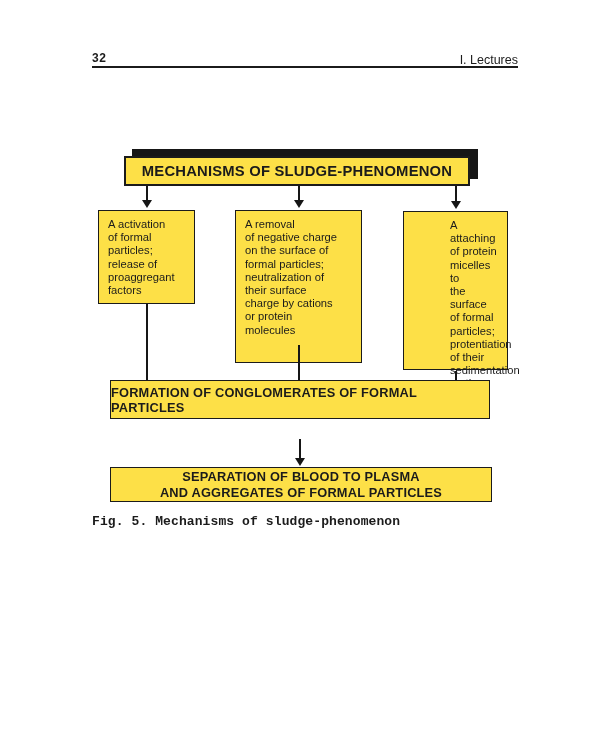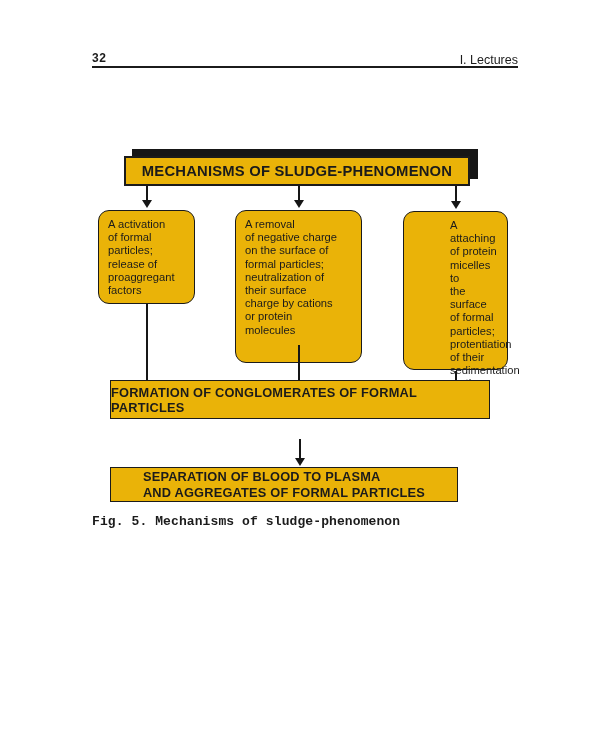--- a/index.html
+++ b/index.html
@@ -30,48 +30,47 @@
     position:absolute;left:92px;top:79px;width:426px;
     margin:0;
     font-family:"Liberation Serif",serif;
     font-size:13.4px;line-height:15px;
     text-align:justify;text-indent:20px;
     letter-spacing:.1px;
   }
   
   .box{
     position:absolute;box-sizing:border-box;
-    background:#eab308;border:1.5px solid #1b1b1b;
+    background:#fde047;border:1.5px solid #1b1b1b;
   }
   .title-box{
     left:124px;top:156px;width:346px;height:30px;
     border-width:2.4px;
     box-shadow:8px -7px 0 0 #161616;
     display:flex;align-items:center;justify-content:center;
     font-size:14.8px;font-weight:bold;letter-spacing:.2px;
     white-space:nowrap;
   }
   .branch-box{
     font-size:11.2px;line-height:13.2px;
     padding:7px 5px 0 9px;
     white-space:pre-line;
-    border-radius:11px;
   }
   .branch-1{left:98px;top:210px;width:97px;height:94px;}
   .branch-2{left:235px;top:210px;width:127px;height:153px;}
   .branch-3{left:403px;top:211px;width:105px;height:159px;padding-left:46px;}
   .formation-box{
     left:110px;top:380px;width:380px;height:39px;
     display:flex;align-items:center;justify-content:center;
     font-size:12.8px;font-weight:bold;letter-spacing:.2px;
   }
   .separation-box{
-    left:110px;top:467px;width:348px;height:35px;
+    left:110px;top:467px;width:382px;height:35px;
     display:flex;align-items:center;justify-content:center;
-    white-space:pre-line;
+    text-align:center;white-space:pre-line;
     font-size:12.8px;font-weight:bold;line-height:15.5px;letter-spacing:.2px;
   }
   .figure-caption{
     position:absolute;left:92px;top:514px;
     font-family:Liberation Mono, monospace;
     font-size:13px;font-weight:bold;letter-spacing:.1px;
   }
   
   .varrow{
     position:absolute;width:2px;background:#161616;

